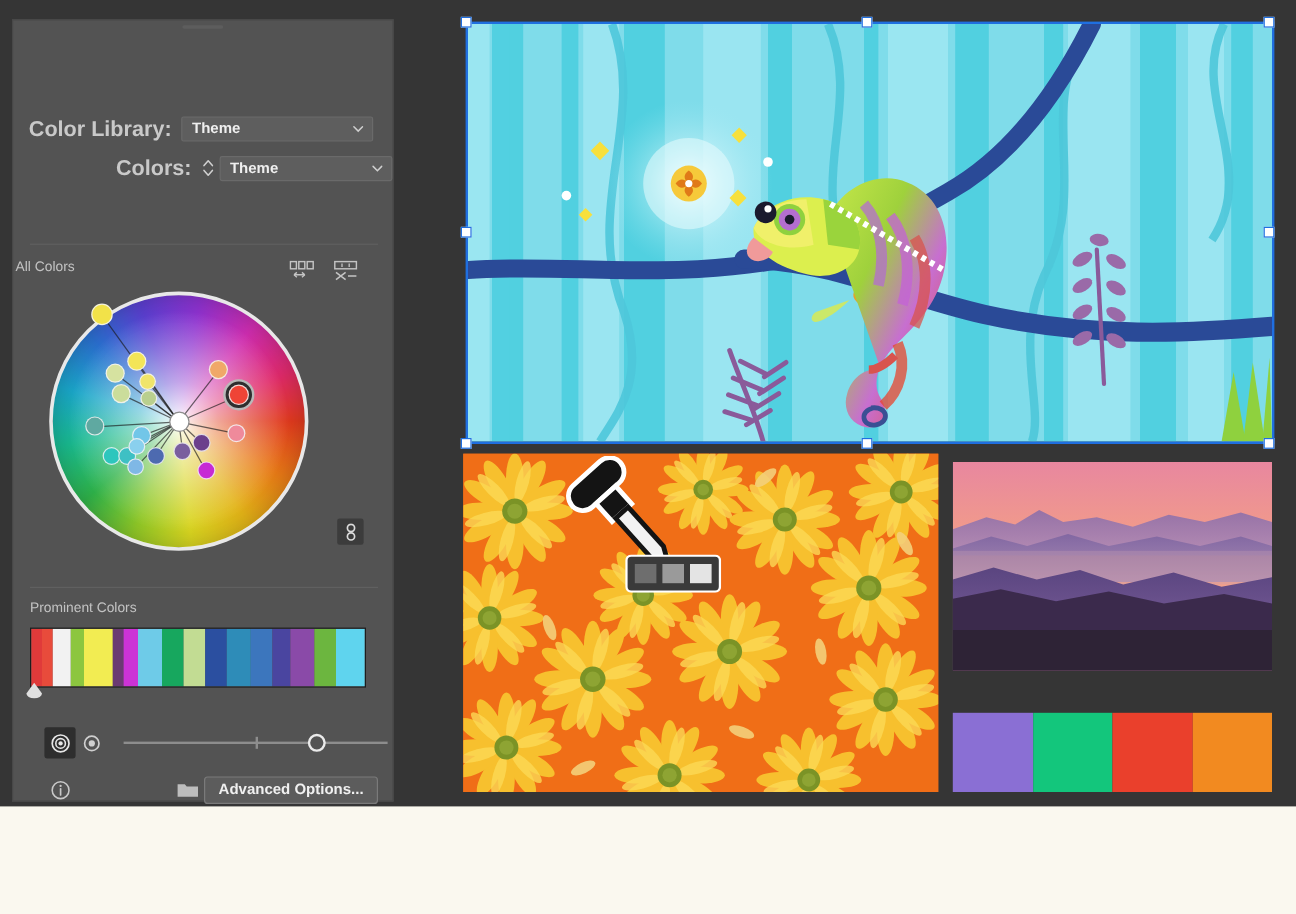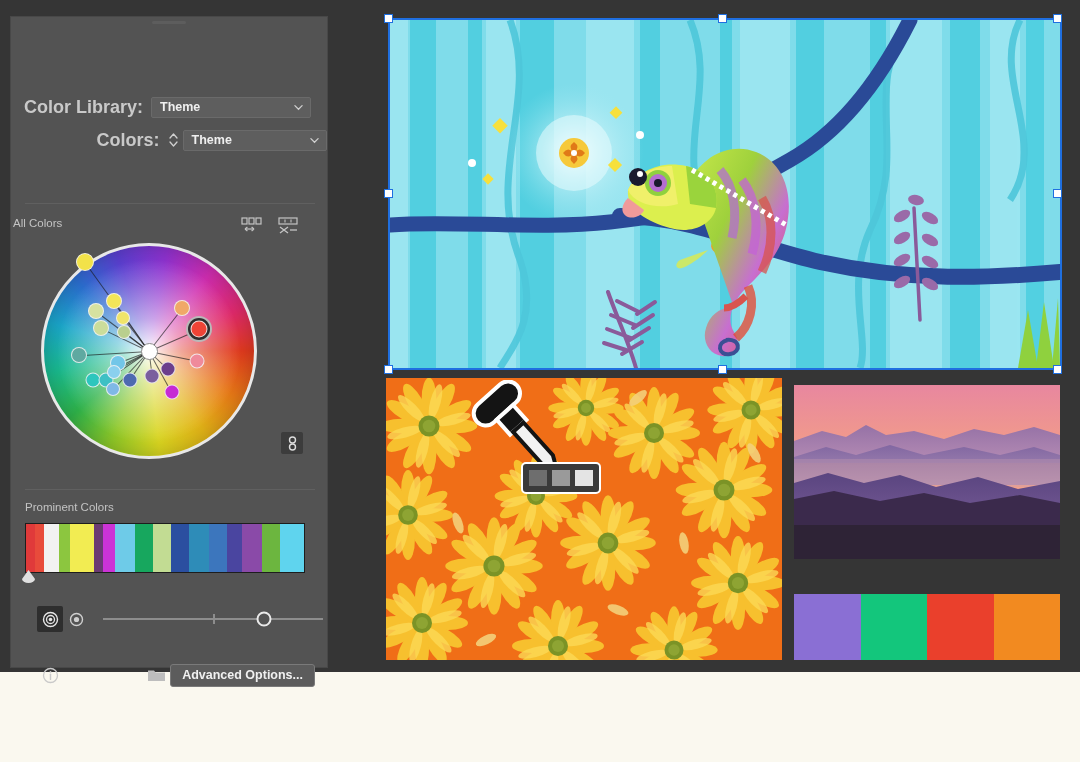--- a/index.html
+++ b/index.html
@@ -138,21 +138,21 @@
   .toggle-btn.active { background:#2e2e2e; }
   .slider-track {
     position:relative; flex:1; height:2px; background:#8d8d8d; margin-left:14px; margin-right:4px;
   }
   .slider-tick { position:absolute; left:50%; top:-4px; width:2px; height:10px; background:#8d8d8d; }
   .slider-thumb {
     position:absolute; left:73%; top:50%; transform:translate(-50%,-50%);
     width:15px; height:15px; border-radius:50%;
     background:#535353; border:2.5px solid #eaeaea;
   }
-  .bottom-row { position:absolute; left:26px; top:626px; width:290px; height:30px; display:flex; align-items:center;margin-top:17px; }
+  .bottom-row { position:absolute; left:26px; top:626px; width:290px; height:30px; display:flex; align-items:center; }
   .adv-btn {
     position:absolute; right:12px; height:23px; padding:0 11px;
     background:#5c5c5c; border:1px solid #7a7a7a; border-radius:3px;
     color:#f0f0f0; font-size:12.5px; font-weight:bold;
     display:flex; align-items:center; justify-content:center;
   }
 
   
   .art-main {
     position:absolute; left:390px; top:20px; width:670px; height:348px;

